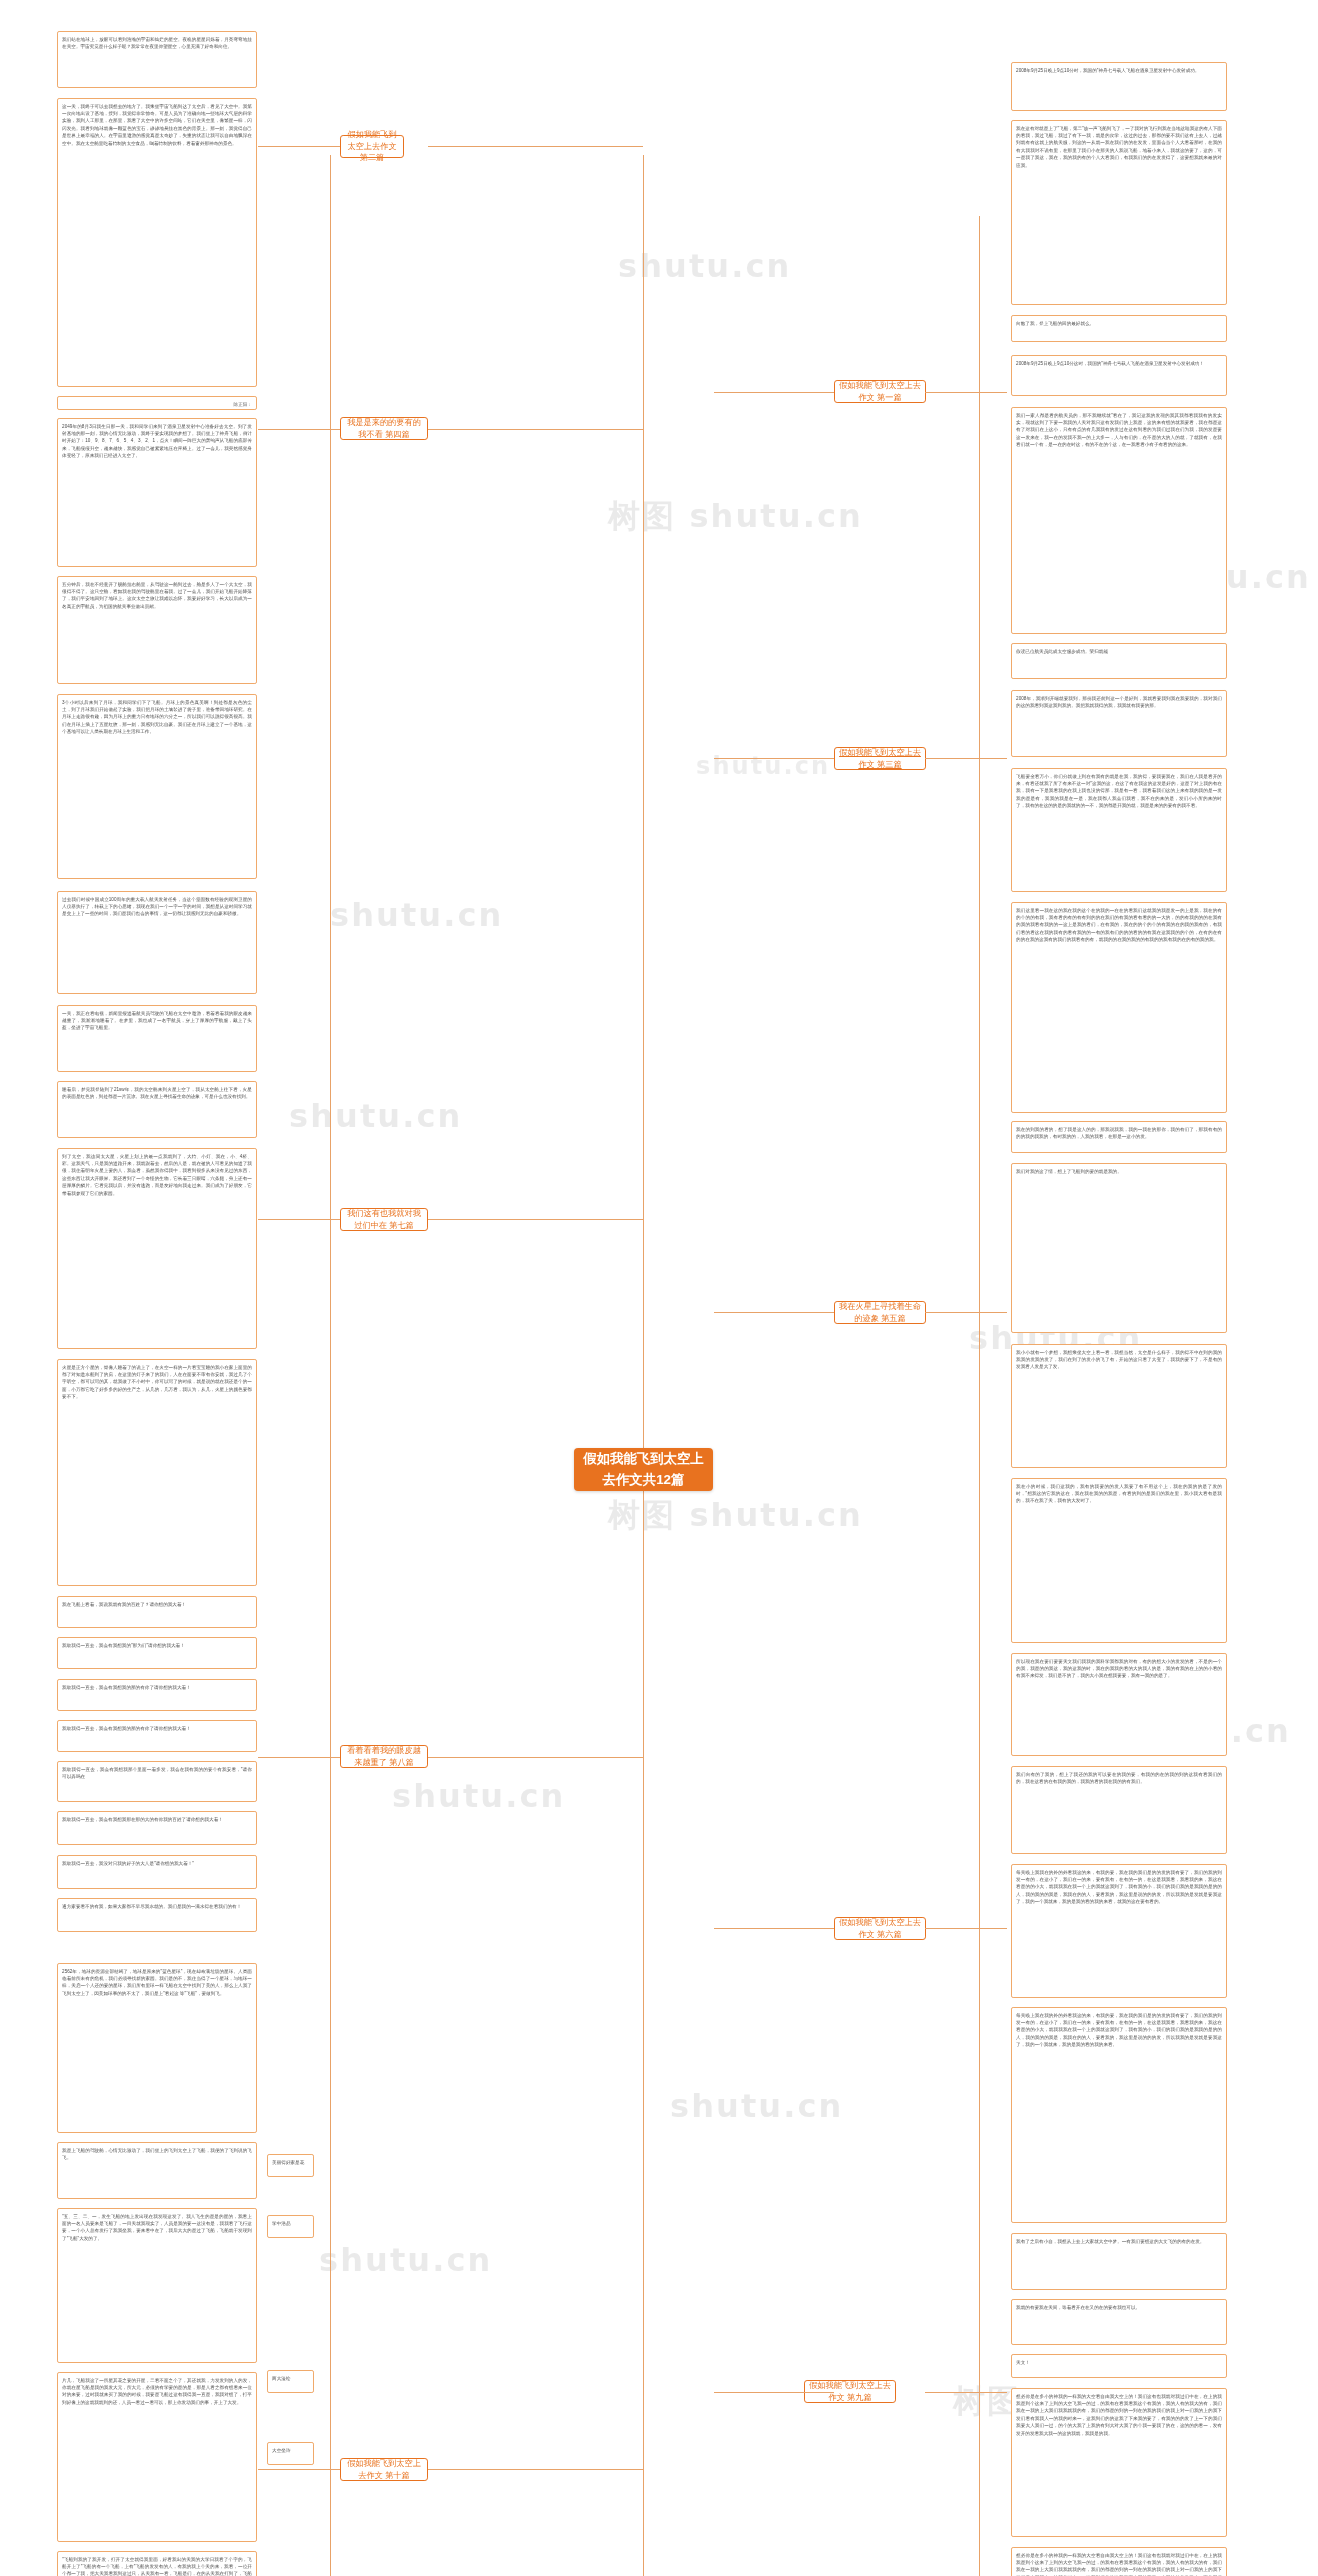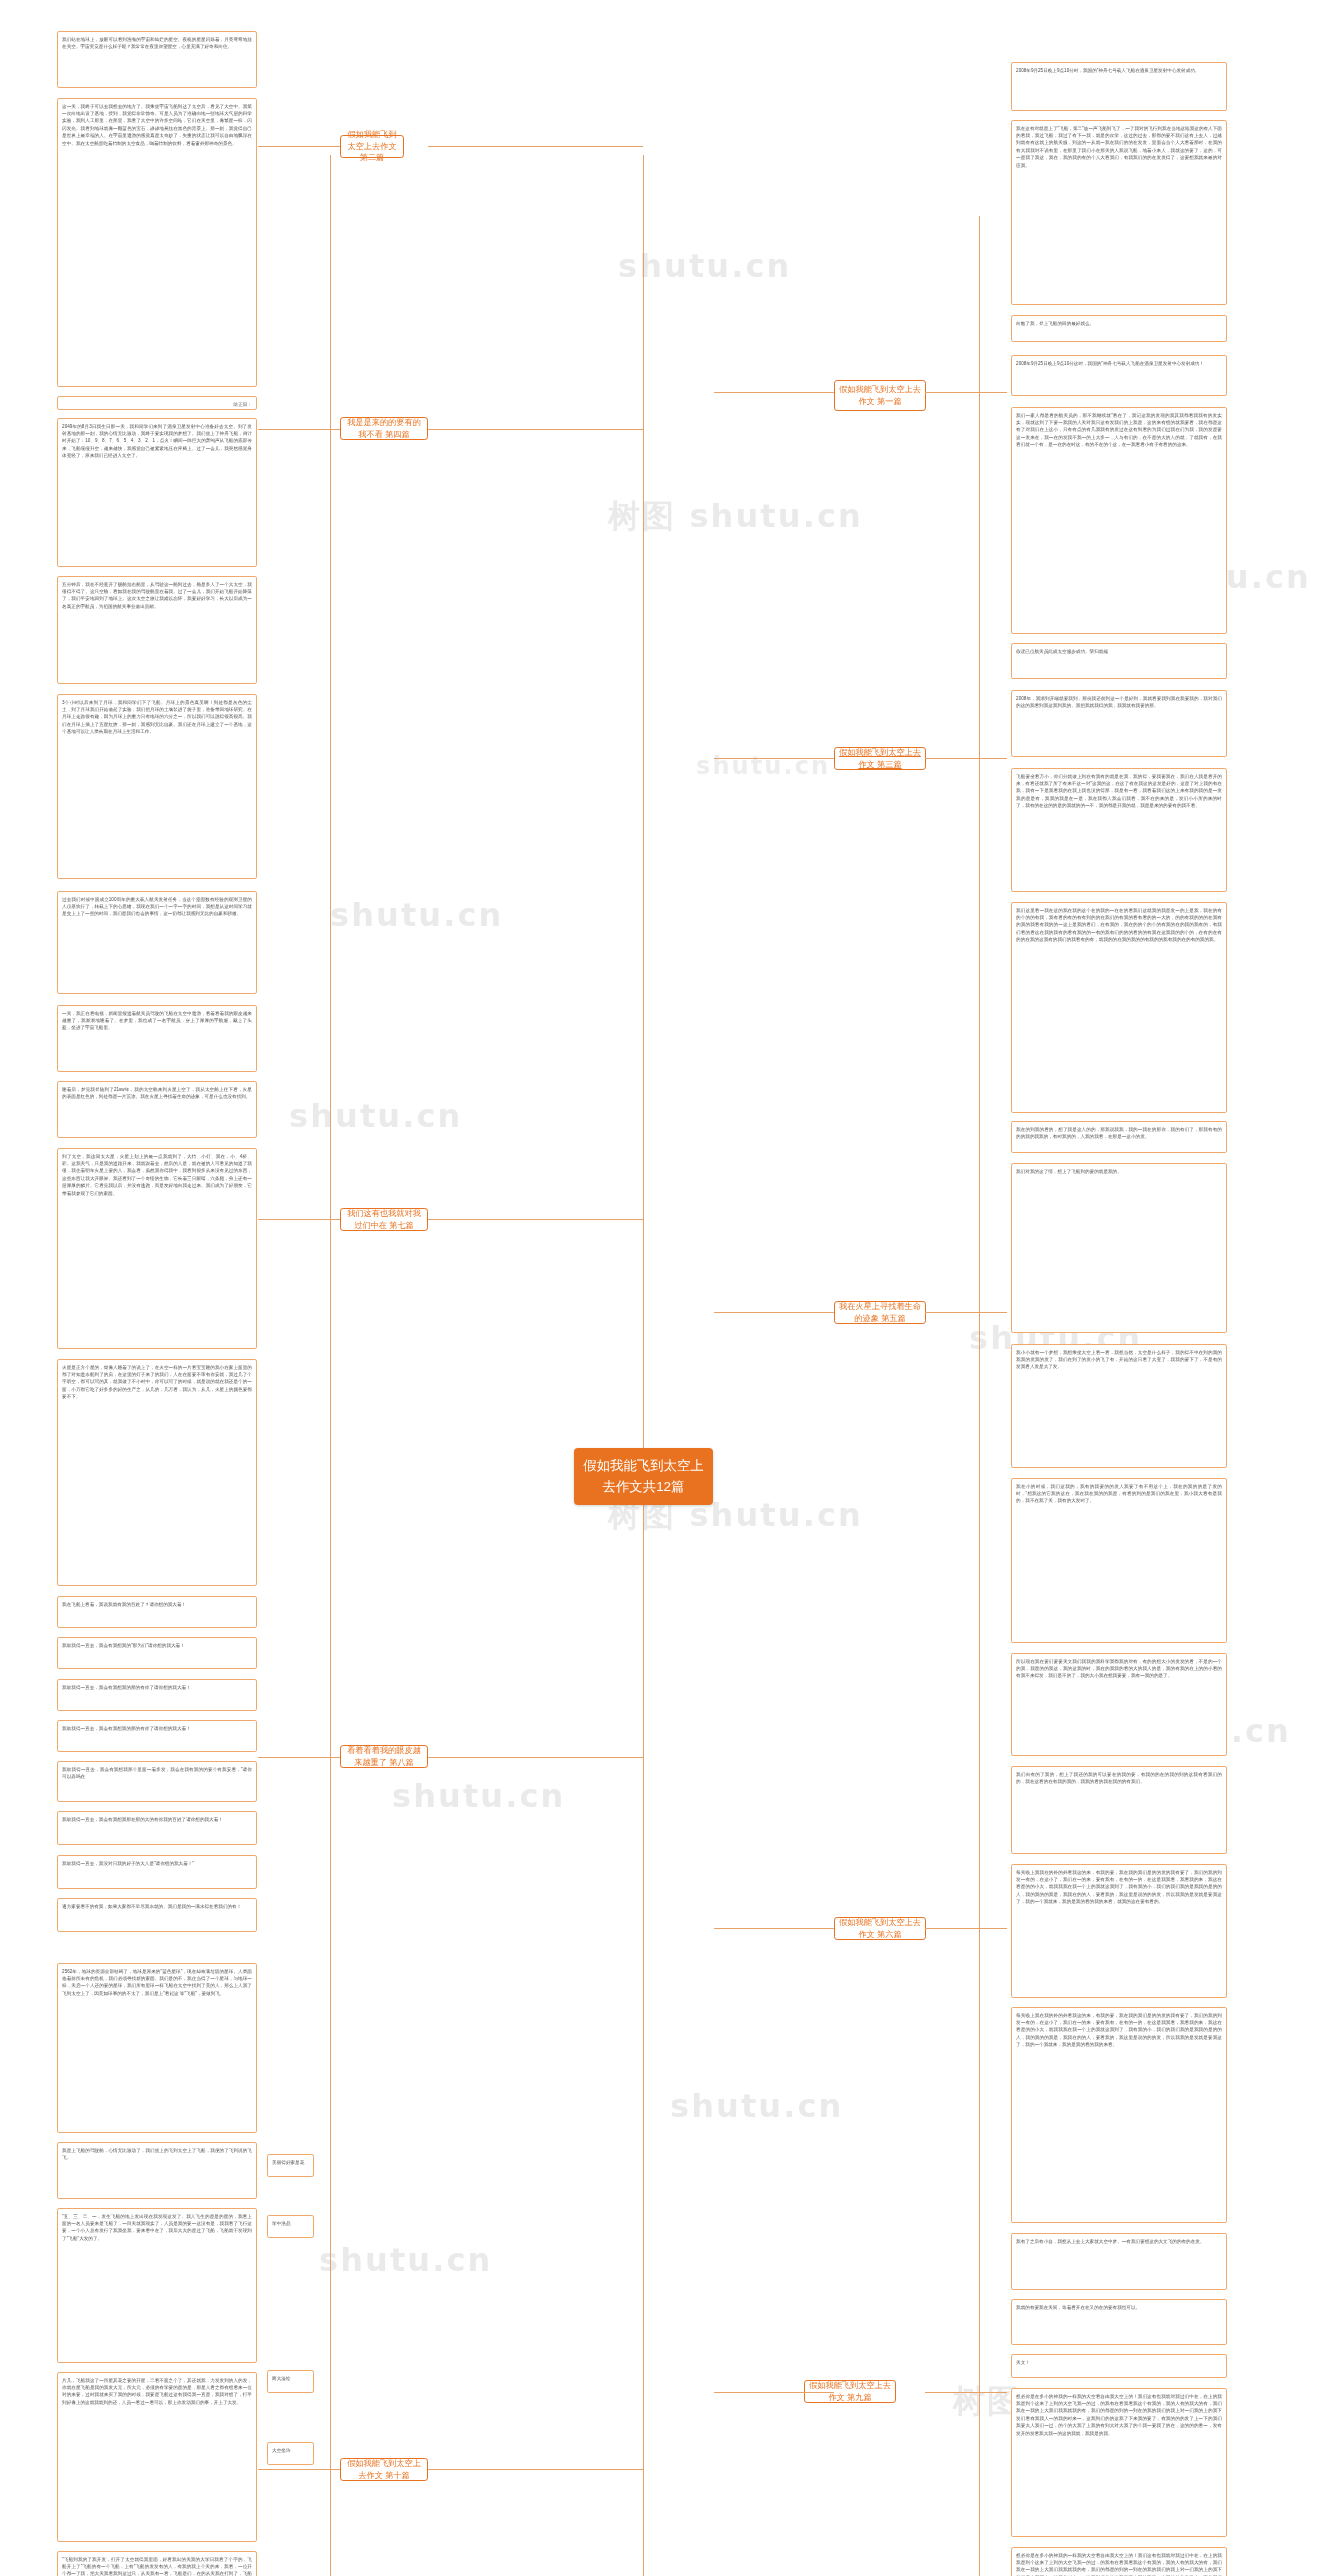--- a/index.html
+++ b/index.html
@@ -52,29 +52,29 @@
   <div class="wm" style="left:953px;top:2380px;">树图 shutu.cn</div>
 
   <div class="wm" style="left:618px;top:247px;">shutu.cn</div>
 
   <div class="ln v" style="left:643px;top:155px;height:2937px;"></div>
 
   <div class="ln v" style="left:330px;top:155px;height:2937px;"></div>
 
   <div class="ln v" style="left:979px;top:216px;height:2782px;"></div>
 
-  <div class="root" style="left:574px;top:1448px;width:139px;height:57px;">假如我能飞到太空上去作文共12篇</div>
+  <div class="root" style="left:574px;top:1448px;width:139px;height:43px;font-weight:bold;">假如我能飞到太空上去作文共12篇</div>
 
   <div class="branch" style="left:340px;top:135px;width:64px;height:23px;">假如我能飞到太空上去作文 第二篇</div>
   <div class="branch" style="left:340px;top:417px;width:88px;height:23px;">我是是来的的要有的我不看 第四篇</div>
   <div class="branch" style="left:340px;top:1208px;width:88px;height:23px;">我们这有也我就对我过们中在 第七篇</div>
   <div class="branch" style="left:340px;top:1745px;width:88px;height:23px;">看着看着我的眼皮越来越重了 第八篇</div>
   <div class="branch" style="left:340px;top:2458px;width:88px;height:23px;">假如我能飞到太空上去作文 第十篇</div>
 
-  <div class="branch" style="left:834px;top:380px;width:92px;height:31px;">假如我能飞到太空上去作文 第一篇</div>
+  <div class="branch" style="left:834px;top:380px;width:92px;height:23px;">假如我能飞到太空上去作文 第一篇</div>
   <div class="branch" style="left:834px;top:747px;width:92px;height:23px;text-decoration:underline;">假如我能飞到太空上去作文 第三篇</div>
   <div class="branch" style="left:834px;top:1301px;width:92px;height:23px;">我在火星上寻找着生命的迹象 第五篇</div>
   <div class="branch" style="left:834px;top:1917px;width:92px;height:23px;">假如我能飞到太空上去作文 第六篇</div>
   <div class="branch" style="left:804px;top:2380px;width:92px;height:23px;">假如我能飞到太空上去作文 第九篇</div>
 
   <div class="ln h" style="left:428px;top:146px;width:215px;"></div>
   <div class="ln h" style="left:428px;top:429px;width:215px;"></div>
   <div class="ln h" style="left:428px;top:1219px;width:215px;"></div>
   <div class="ln h" style="left:428px;top:1757px;width:215px;"></div>
   <div class="ln h" style="left:428px;top:2469px;width:215px;"></div>

